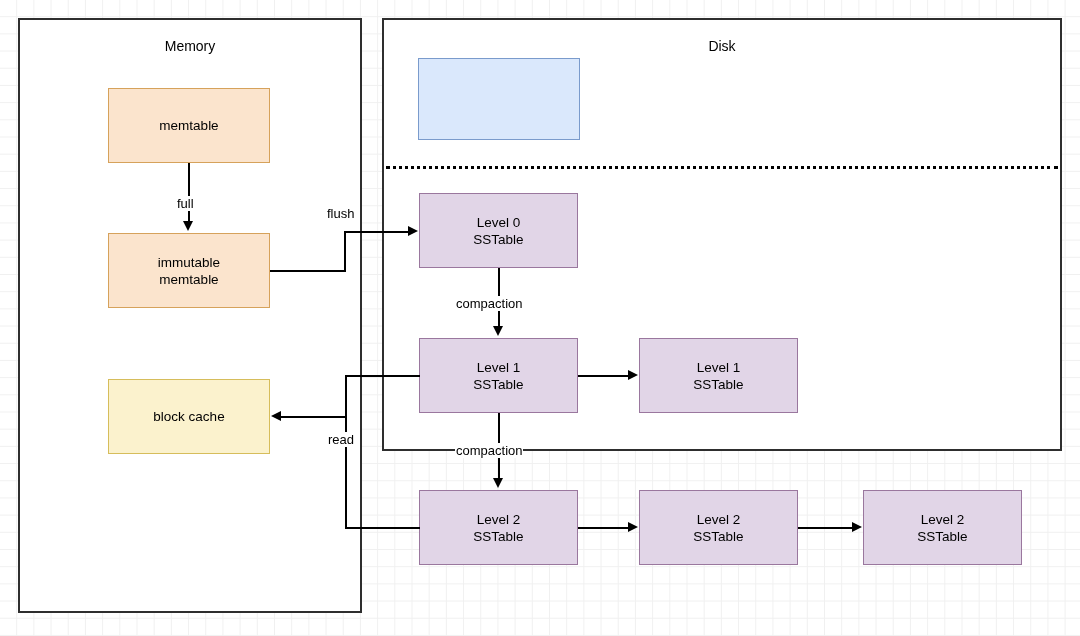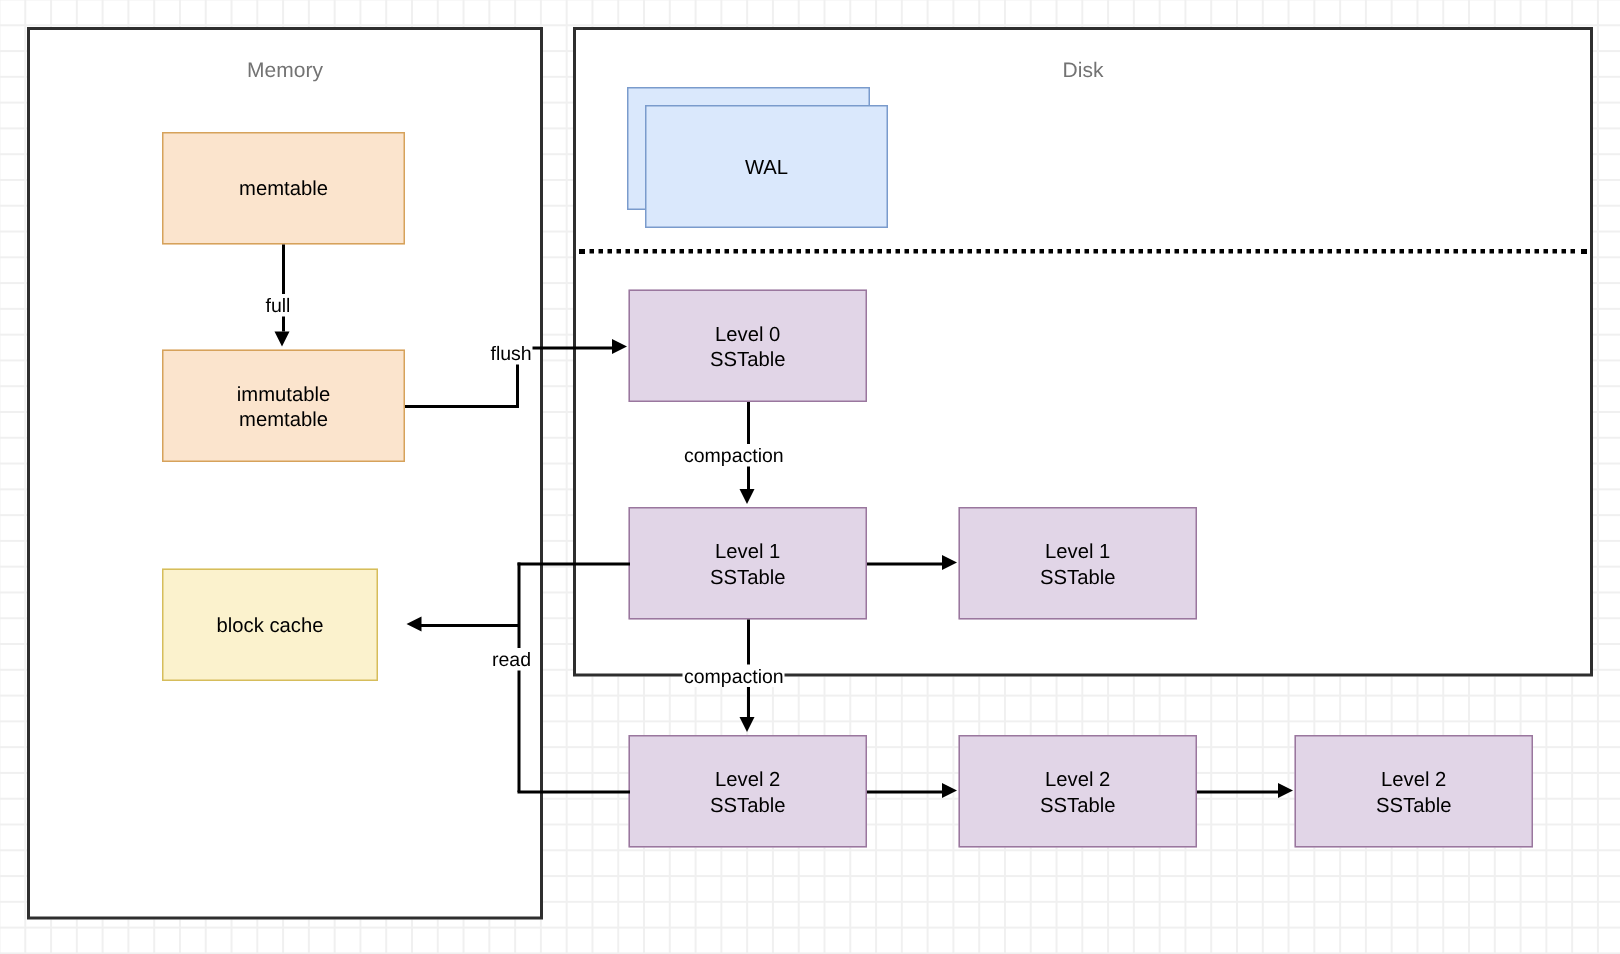--- a/index.html
+++ b/index.html
@@ -26,21 +26,21 @@
     position: absolute;
     background: #ffffff;
     border: 2px solid #2e2e2e;
     box-sizing: border-box;
   }
   .container-title {
     position: absolute;
     width: 100%;
     text-align: center;
     font-size: 14px;
-    color: #737373;
+    color: #000000;
     top: 18px;
     left: 0;
   }
 
   
   .node {
     position: absolute;
     box-sizing: border-box;
     display: flex;
     align-items: center;
@@ -131,28 +131,25 @@
     <span>memtable</span>
   </div>
 
   <div class="node node-memtable" style="left:108px; top:233px; width:162px; height:75px;">
     <span style="display:block;">
       <span style="display:block;">immutable</span>
       <span style="display:block;">memtable</span>
     </span>
   </div>
 
-  <div class="node node-cache" style="left:108px; top:379px; width:144px; height:75px;">
+  <div class="node node-cache" style="left:108px; top:379px; width:162px; height:75px;">
     <span>block cache</span>
   </div>
 
   <div class="node node-wal" style="left:418px; top:58px; width:162px; height:82px;"></div>
-  <div class="node node-wal" style="left:430px; top:70px; width:162px; height:82px;">
-    <span>WAL</span>
-  </div>
 
   <div class="dotted-sep" style="left:386px; top:166px; width:672px;"></div>
 
   <div class="node node-sstable" style="left:419px; top:193px; width:159px; height:75px;">
     <span style="display:block;">
       <span style="display:block;">Level 0</span>
       <span style="display:block;">SSTable</span>
     </span>
   </div>
 
@@ -192,21 +189,21 @@
   </div>
 
   <div class="edge-line v-line" style="left:188px; top:163px; height:58px;"></div>
   <div class="arrow-head arrow-down" style="left:183px; top:221px;"></div>
   <div class="edge-label" style="left:176px; top:196px;">full</div>
 
   <div class="edge-line h-line" style="left:270px; top:270px; width:76px;"></div>
   <div class="edge-line v-line" style="left:344px; top:231px; height:40px;"></div>
   <div class="edge-line h-line" style="left:344px; top:231px; width:66px;"></div>
   <div class="arrow-head arrow-right" style="left:408px; top:226px;"></div>
-  <div class="edge-label" style="left:326px; top:228px;">flush</div>
+  <div class="edge-label" style="left:326px; top:206px;">flush</div>
 
   <div class="edge-line v-line" style="left:498px; top:268px; height:58px;"></div>
   <div class="arrow-head arrow-down" style="left:493px; top:326px;"></div>
   <div class="edge-label" style="left:455px; top:296px;">compaction</div>
 
   <div class="edge-line h-line" style="left:578px; top:375px; width:51px;"></div>
   <div class="arrow-head arrow-right" style="left:628px; top:370px;"></div>
 
   <div class="edge-line v-line" style="left:498px; top:413px; height:65px;"></div>
   <div class="arrow-head arrow-down" style="left:493px; top:478px;"></div>

